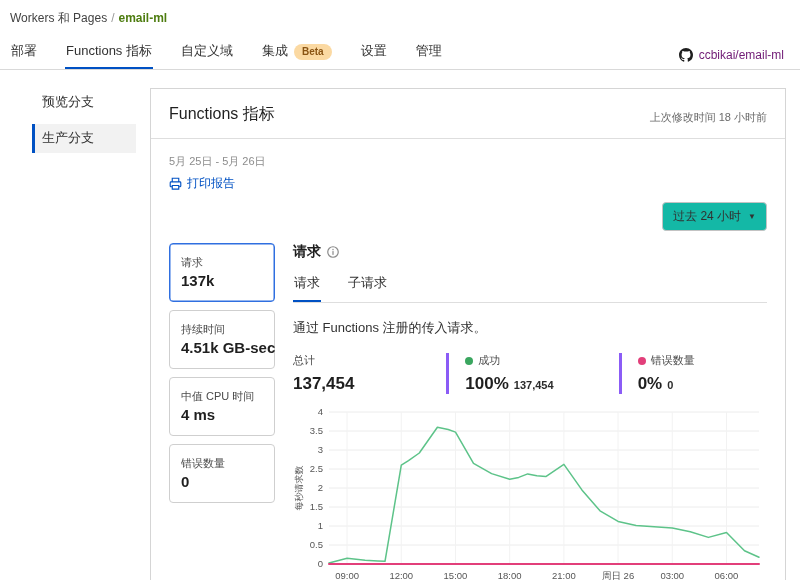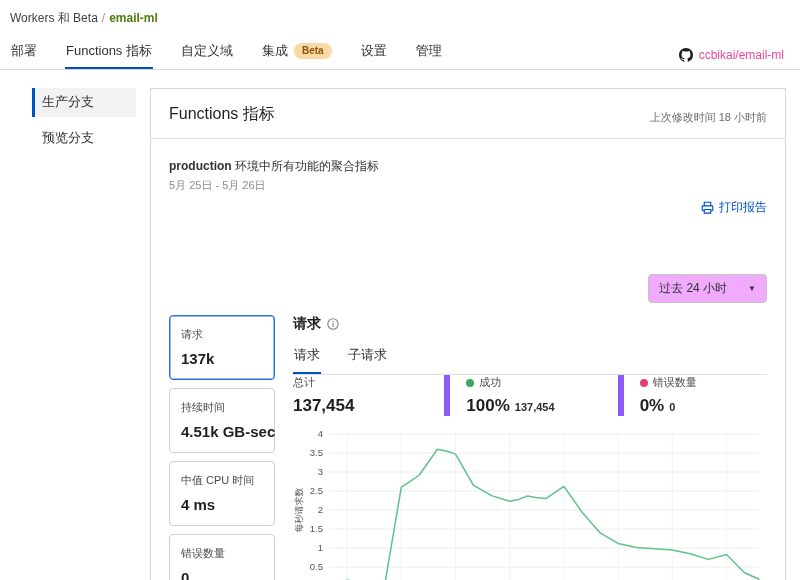--- a/index.html
+++ b/index.html
@@ -8,85 +8,85 @@
 
   
   .topbar { padding:10px 16px 0 10px; }
   .breadcrumb { font-size:12px; color:#424242; }
   .breadcrumb .sep { color:#9a9a9a; margin:0 4px; }
   .breadcrumb .current { font-weight:700; color:#4d7c0f; }
 
   .tabrow { display:flex; align-items:flex-end; padding:0 16px 0 10px;
     border-bottom:1px solid #d9d9d9; margin-top:9px; }
   .tab { padding:6px 1px 7px; margin-right:27px; font-size:13px; color:#313131;
-    cursor:pointer; display:flex; align-items:center; border-bottom:2px solid transparent; }
+    cursor:pointer; display:flex; align-items:flex-end; border-bottom:2px solid transparent; }
   .tab.active { border-bottom-color:#0051c3; }
   .badge-beta { background:#fbd9a2; color:#8a5413; font-size:10px; line-height:14px;
     padding:1px 8px; border-radius:9px; margin-left:6px; font-weight:700; }
   .repo { margin-left:auto; display:flex; align-items:center; gap:6px;
-    color:#ec4899; font-size:12px; padding-bottom:7px; cursor:pointer; }
+    color:#701a75; font-size:12px; padding-bottom:7px; cursor:pointer; }
 
   
   .content { display:flex; align-items:flex-start; padding:18px 14px 0 32px; }
   .sidebar { width:104px; flex-shrink:0; font-size:13px; }
   .side-item { padding:5px 10px 6px; margin-bottom:7px; cursor:pointer; color:#313131; }
   .side-item.active { background:#f2f2f2; border-left:3px solid #0051c3; padding-left:7px; }
 
   .maincard { flex:1; border:1px solid #d5d5d5; margin-left:14px; background:#fff; min-height:500px; }
   .card-header { display:flex; justify-content:space-between; align-items:flex-end;
     padding:15px 18px 13px; border-bottom:1px solid #dedede; }
   .card-title { font-size:16px; font-weight:400; color:#1f1f1f; }
   .last-mod { font-size:11px; color:#6b6b6b; }
 
   .card-body { padding:12px 18px 20px; }
   .summary-heading { font-weight:700; font-size:13px; margin-top:6px; }
   .summary-desc { font-size:12px; margin-top:7px; }
   .summary-desc b { font-weight:700; }
   .summary-dates { font-size:11px; color:#8c8c8c; margin-top:3px; }
 
-  .report-row { display:flex; justify-content:flex-end; margin-top:6px; }
+  .report-row { display:flex; margin-top:6px; }
   .print-link { color:#0051c3; font-size:12px; display:flex; align-items:center; gap:5px; cursor:pointer; }
   .range-row { display:flex; justify-content:flex-end; margin-top:10px; margin-bottom:12px; }
   .range-btn { border:1px solid #c3c3c3; border-radius:4px; padding:5px 10px; font-size:12px;
-    display:flex; align-items:center; gap:21px; cursor:pointer; background:#f0abfc; color:#313131;margin-top:48px; }
+    display:flex; align-items:center; gap:7px; cursor:pointer; background:#14b8a6; color:#313131; }
   .caret { font-size:8px; color:#313131; }
 
   .metrics-row { display:flex; align-items:flex-start; }
   .cards-col { width:106px; flex-shrink:0; }
   .mcard { border:1px solid #cfcfcf; border-radius:4px; padding:11px 11px 12px;
     margin-bottom:8px; background:#fff; cursor:pointer; }
   .mcard.selected { border-color:#2f6fe0; box-shadow:0 0 0 0.5px #2f6fe0 inset; }
   .mcard-label { font-size:11px; color:#494949; }
-  .mcard-value { font-size:15px; font-weight:700; margin-top:8px; color:#1f1f1f; white-space:nowrap; }
+  .mcard-value { font-size:15px; font-weight:700; margin-top:2px; color:#1f1f1f; white-space:nowrap; }
 
   .panel { flex:1; margin-left:18px; min-width:0; }
   .panel-head { font-weight:700; font-size:14px; display:flex; align-items:center; gap:6px; color:#1f1f1f; }
   .panel-tabs { display:flex; gap:26px; border-bottom:1px solid #dedede; margin-top:9px; }
   .ptab { padding:4px 1px 8px; font-size:13px; cursor:pointer; border-bottom:2px solid transparent; }
   .ptab.active { border-bottom-color:#0051c3; }
   .panel-desc { font-size:13px; margin:16px 0 16px; }
 
   .stats { display:flex; margin-bottom:8px;gap:24px; }
   .stat { flex:1; padding-right:12px; min-width:0; }
-  .stat + .stat { border-left:6px solid #8b5cf6; padding-left:16px; }
+  .stat + .stat { border-left:3px solid #8b5cf6; padding-left:16px; }
   .stat-label { font-size:11px; color:#494949; display:flex; align-items:center; gap:5px; }
   .dot { width:8px; height:8px; border-radius:50%; flex-shrink:0; }
   .stat-value-row { margin-top:6px; display:flex; align-items:baseline; }
   .stat-value { font-size:17px; font-weight:700; color:#1f1f1f; }
   .stat-sub { font-size:11px; font-weight:700; color:#2b2b2b; margin-left:5px; }
 
   .chartwrap { margin-top:10px; }
   svg text { font-family:"Liberation Sans","DejaVu Sans",sans-serif; }
 </style>
 </head>
 <body>
 
 <div class="topbar">
   <div class="breadcrumb">
-    <span>Workers 和 Beta</span><span class="sep">/</span><span class="current">email-ml</span>
+    <span>Workers 和 Pages</span><span class="sep">/</span><span class="current">email-ml</span>
   </div>
 </div>
 
 <div class="tabrow">
   <div class="tab">
       <span>部署</span>
     </div>
   <div class="tab active">
       <span>Functions 指标</span>
     </div>
@@ -109,34 +109,31 @@
           <path d="M8 0C3.58 0 0 3.58 0 8c0 3.54 2.29 6.53 5.47 7.59.4.07.55-.17.55-.38 0-.19-.01-.82-.01-1.49-2.01.37-2.53-.49-2.69-.94-.09-.23-.48-.94-.82-1.13-.28-.15-.68-.52-.01-.53.63-.01 1.08.58 1.23.82.72 1.21 1.87.87 2.33.66.07-.52.28-.87.51-1.07-1.78-.2-3.64-.89-3.64-3.95 0-.87.31-1.59.82-2.15-.08-.2-.36-1.02.08-2.12 0 0 .67-.21 2.2.82.64-.18 1.32-.27 2-.27s1.36.09 2 .27c1.53-1.04 2.2-.82 2.2-.82.44 1.1.16 1.92.08 2.12.51.56.82 1.27.82 2.15 0 3.07-1.87 3.75-3.65 3.95.29.25.54.73.54 1.48 0 1.07-.01 1.93-.01 2.2 0 .21.15.46.55.38A8.01 8.01 0 0 0 16 8c0-4.42-3.58-8-8-8z"></path>
         </svg>
     </span>
     <span>ccbikai/email-ml</span>
   </div>
 </div>
 
 <div class="content">
 
   <div class="sidebar">
+    <div class="side-item"><span>预览分支</span></div>
     <div class="side-item active"><span>生产分支</span></div>
-    <div class="side-item"><span>预览分支</span></div>
   </div>
 
   <div class="maincard">
     <div class="card-header">
       <div class="card-title">Functions 指标</div>
       <div class="last-mod">上次修改时间 18 小时前</div>
     </div>
 
     <div class="card-body">
-      <div class="summary-desc">
-        <b>production</b><span> 环境中所有功能的聚合指标</span>
-      </div>
       <div class="summary-dates">5月 25日 - 5月 26日</div>
 
       <div class="report-row">
         <div class="print-link">
           <span style="display:inline-flex;">
             <svg width="13" height="13" viewBox="0 0 16 16" fill="none" stroke="#0051c3" stroke-width="1.4">
                 <path d="M4 6V1.5h8V6"></path>
                 <rect x="1.5" y="6" width="13" height="6" rx="1"></rect>
                 <path d="M4 10.5h8V15H4z" fill="#fff"></path>
               </svg>
@@ -182,20 +179,21 @@
                   <rect x="7.2" y="3.8" width="1.6" height="1.8" fill="#8a8a8a"></rect>
                 </svg>
             </span>
           </div>
 
           <div class="panel-tabs">
             <div class="ptab active"><span>请求</span></div>
             <div class="ptab"><span>子请求</span></div>
           </div>
 
+          <div class="panel-desc">通过 Functions 注册的传入请求。</div>
 
           <div class="stats">
             <div class="stat">
               <div class="stat-label">
                   <span>总计</span>
                 </div>
               <div class="stat-value-row">
                   <span class="stat-value">137,454</span>
                 </div>
             </div>

